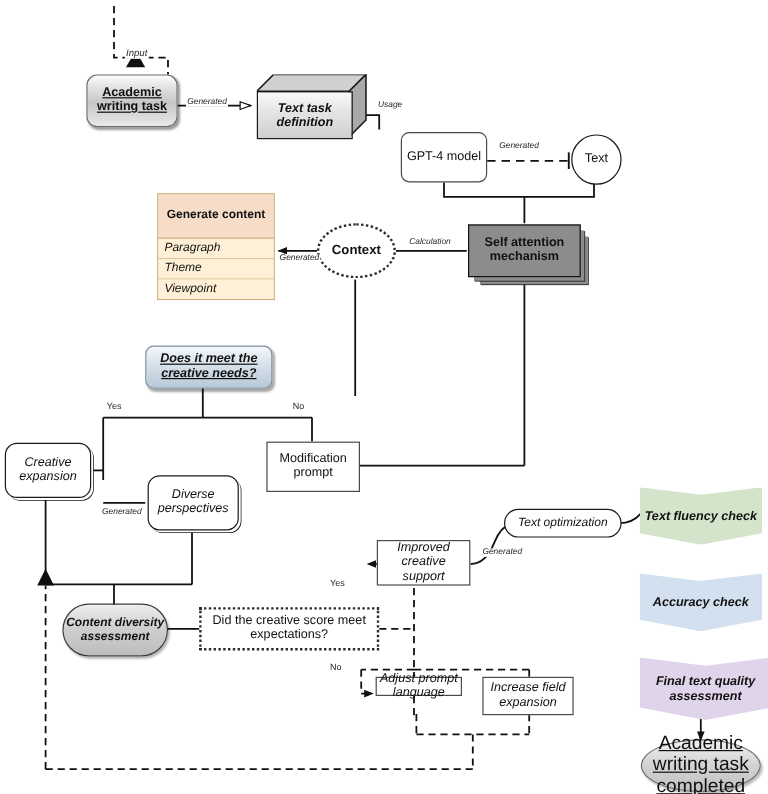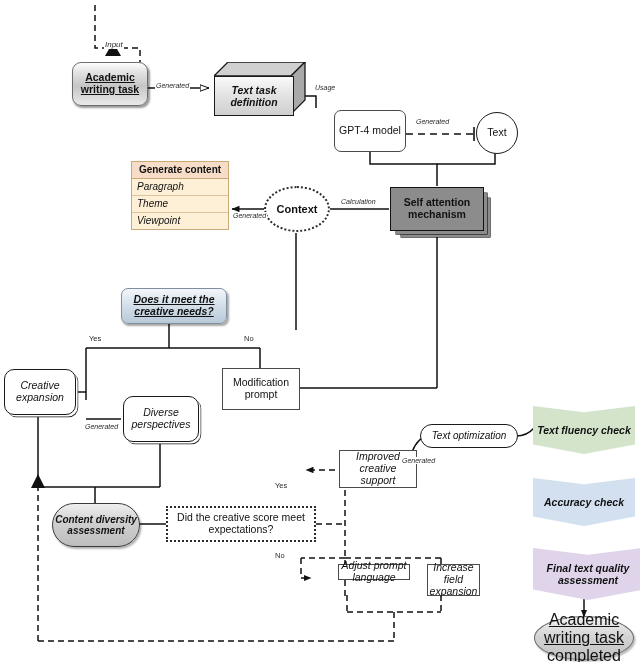--- a/index.html
+++ b/index.html
@@ -23,21 +23,21 @@
   }
   
   .blue-round{
     background:linear-gradient(180deg,#f3f7fb 0%,#d8e3ec 40%,#b8c9d8 100%);
     border:1px solid #7f8f9d;border-radius:7px;
     box-shadow:1.5px 2px 2px rgba(0,0,0,.35);
     font-weight:bold;font-style:italic;font-size:10.5px;text-decoration:underline;justify-content:center;
   }
   
   .white-rect{background:#fff;border:1px solid #4a4a4a;font-size:10.5px;}
-  .white-rect.ital{font-style:italic;margin-left:25px;}
+  .white-rect.ital{font-style:italic;}
   
   .hand-round{
     background:#fff;border:1.4px solid #1a1a1a;border-radius:10px;
     font-style:italic;font-size:10.5px;
     box-shadow:2px 2px 0 -0.4px #fff, 2.6px 2.6px 0 -0.4px #1a1a1a;
   }
   
   .pill{
     background:#fff;border:1.3px solid #1a1a1a;border-radius:40px;
     font-style:italic;font-size:10px;
@@ -69,21 +69,21 @@
   .cube-face{
     position:absolute;left:0;bottom:0;
     background:linear-gradient(180deg,#fafafa 0%,#e6e6e6 40%,#cfcfcf 100%);
     border:1.4px solid #1a1a1a;
     display:flex;align-items:center;justify-content:flex-end;text-align:center;
     font-style:italic;font-weight:bold;font-size:10.5px;line-height:1.15;
   }
   
   .gc-table{position:absolute;border:1px solid #c9a978;background:#fdf0da;font-size:10px;}
   .gc-head{background:#f7ddc8;border-bottom:1px solid #c9a978;font-weight:bold;
-           text-align:center;padding:2px 0;line-height:1.15;}
+           text-align:center;padding:12px 0;line-height:1.15;}
   .gc-row{border-bottom:1px solid #dcc59c;background:#fdf0d6;font-style:italic;
           padding:2.5px 0 2.5px 5px;}
   .gc-row:last-child{border-bottom:none;}
 
   
   .chev{
     position:absolute;display:flex;align-items:center;justify-content:center;
     text-align:center;font-style:italic;font-weight:bold;font-size:10.5px;
     clip-path:polygon(0% 0%,50% 13%,100% 0%,100% 80%,50% 100%,0% 80%);
   }
@@ -285,21 +285,21 @@
   <div class="elabel" style="left:401px;top:457px;">Generated</div>
 
   <div class="node pill" style="left:420px;top:424px;width:98px;height:24px;">
     <span>Text optimization</span>
   </div>
 
   <div class="node white-rect ital" style="left:313px;top:564px;width:72px;height:16px;padding:1px;">
     <span>Adjust prompt language</span>
   </div>
 
-  <div class="node white-rect ital" style="left:402px;top:564px;width:53px;height:32px;padding:1px;">
+  <div class="node white-rect ital" style="left:402px;top:564px;width:76px;height:32px;padding:1px;">
     <span>Increase field expansion</span>
   </div>
 
   <div class="chev chev-green" style="left:533px;top:406px;width:102px;height:48px;">
     <span>Text fluency check</span>
   </div>
   <div class="chev chev-blue" style="left:533px;top:478px;width:102px;height:48px;">
     <span>Accuracy check</span>
   </div>
   <div class="chev chev-purple" style="left:533px;top:548px;width:102px;height:52px;padding:0 4px;">

